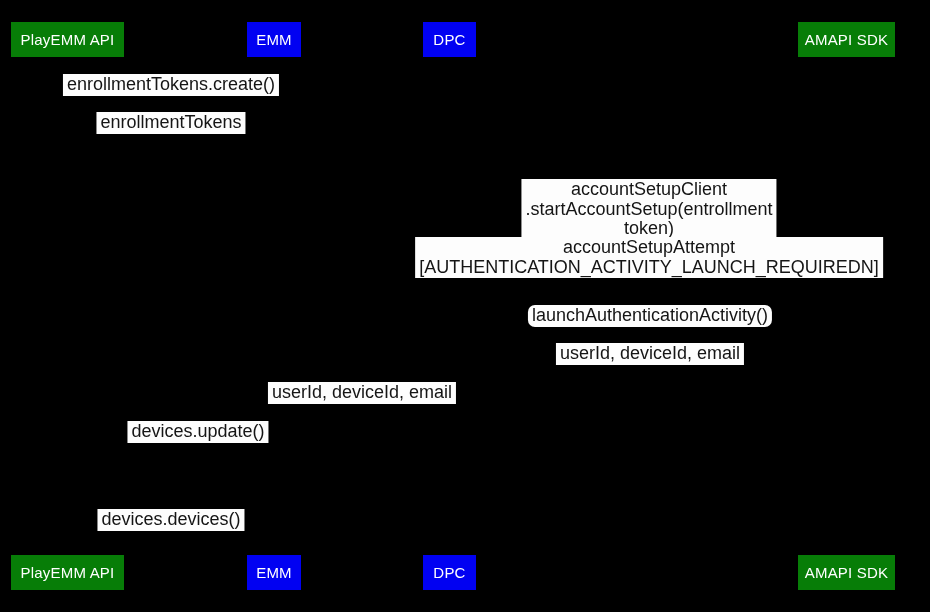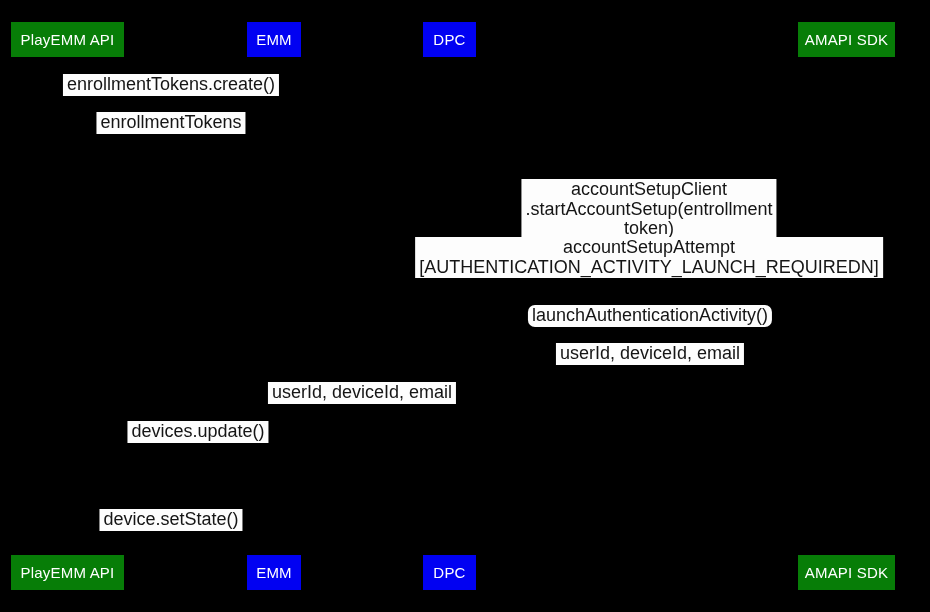--- a/index.html
+++ b/index.html
@@ -88,21 +88,21 @@
   <div class="msg" style="left:171px; top:74px;">enrollmentTokens.create()</div>
   <div class="msg" style="left:171px; top:112px;">enrollmentTokens</div>
   <div class="msg" style="left:649px; top:179px;">accountSetupClient
 .startAccountSetup(entrollment token)</div>
   <div class="msg" style="left:649px; top:237px;">accountSetupAttempt
 [AUTHENTICATION_ACTIVITY_LAUNCH_REQUIREDN]</div>
   <div class="msg" style="left:650px; top:305px;border-radius:7px;">launchAuthenticationActivity()</div>
   <div class="msg" style="left:650px; top:343px;">userId, deviceId, email</div>
   <div class="msg" style="left:362px; top:382px;">userId, deviceId, email</div>
   <div class="msg" style="left:184px; top:421px;margin-left:14px;">devices.update()</div>
-  <div class="msg" style="left:171px; top:509px;">device.setState()</div>
+  <div class="msg" style="left:171px; top:509px;">devices.devices()</div>
 
   <div class="row-bottom">
     <div class="actor p-green" style="left:11px;  width:113px;">PlayEMM API</div>
     <div class="actor p-blue" style="left:247px; width:54px;">EMM</div>
     <div class="actor p-blue" style="left:423px; width:53px;">DPC</div>
     <div class="actor p-green" style="left:798px; width:97px;">AMAPI SDK</div>
   </div>
 
 </div>
 

